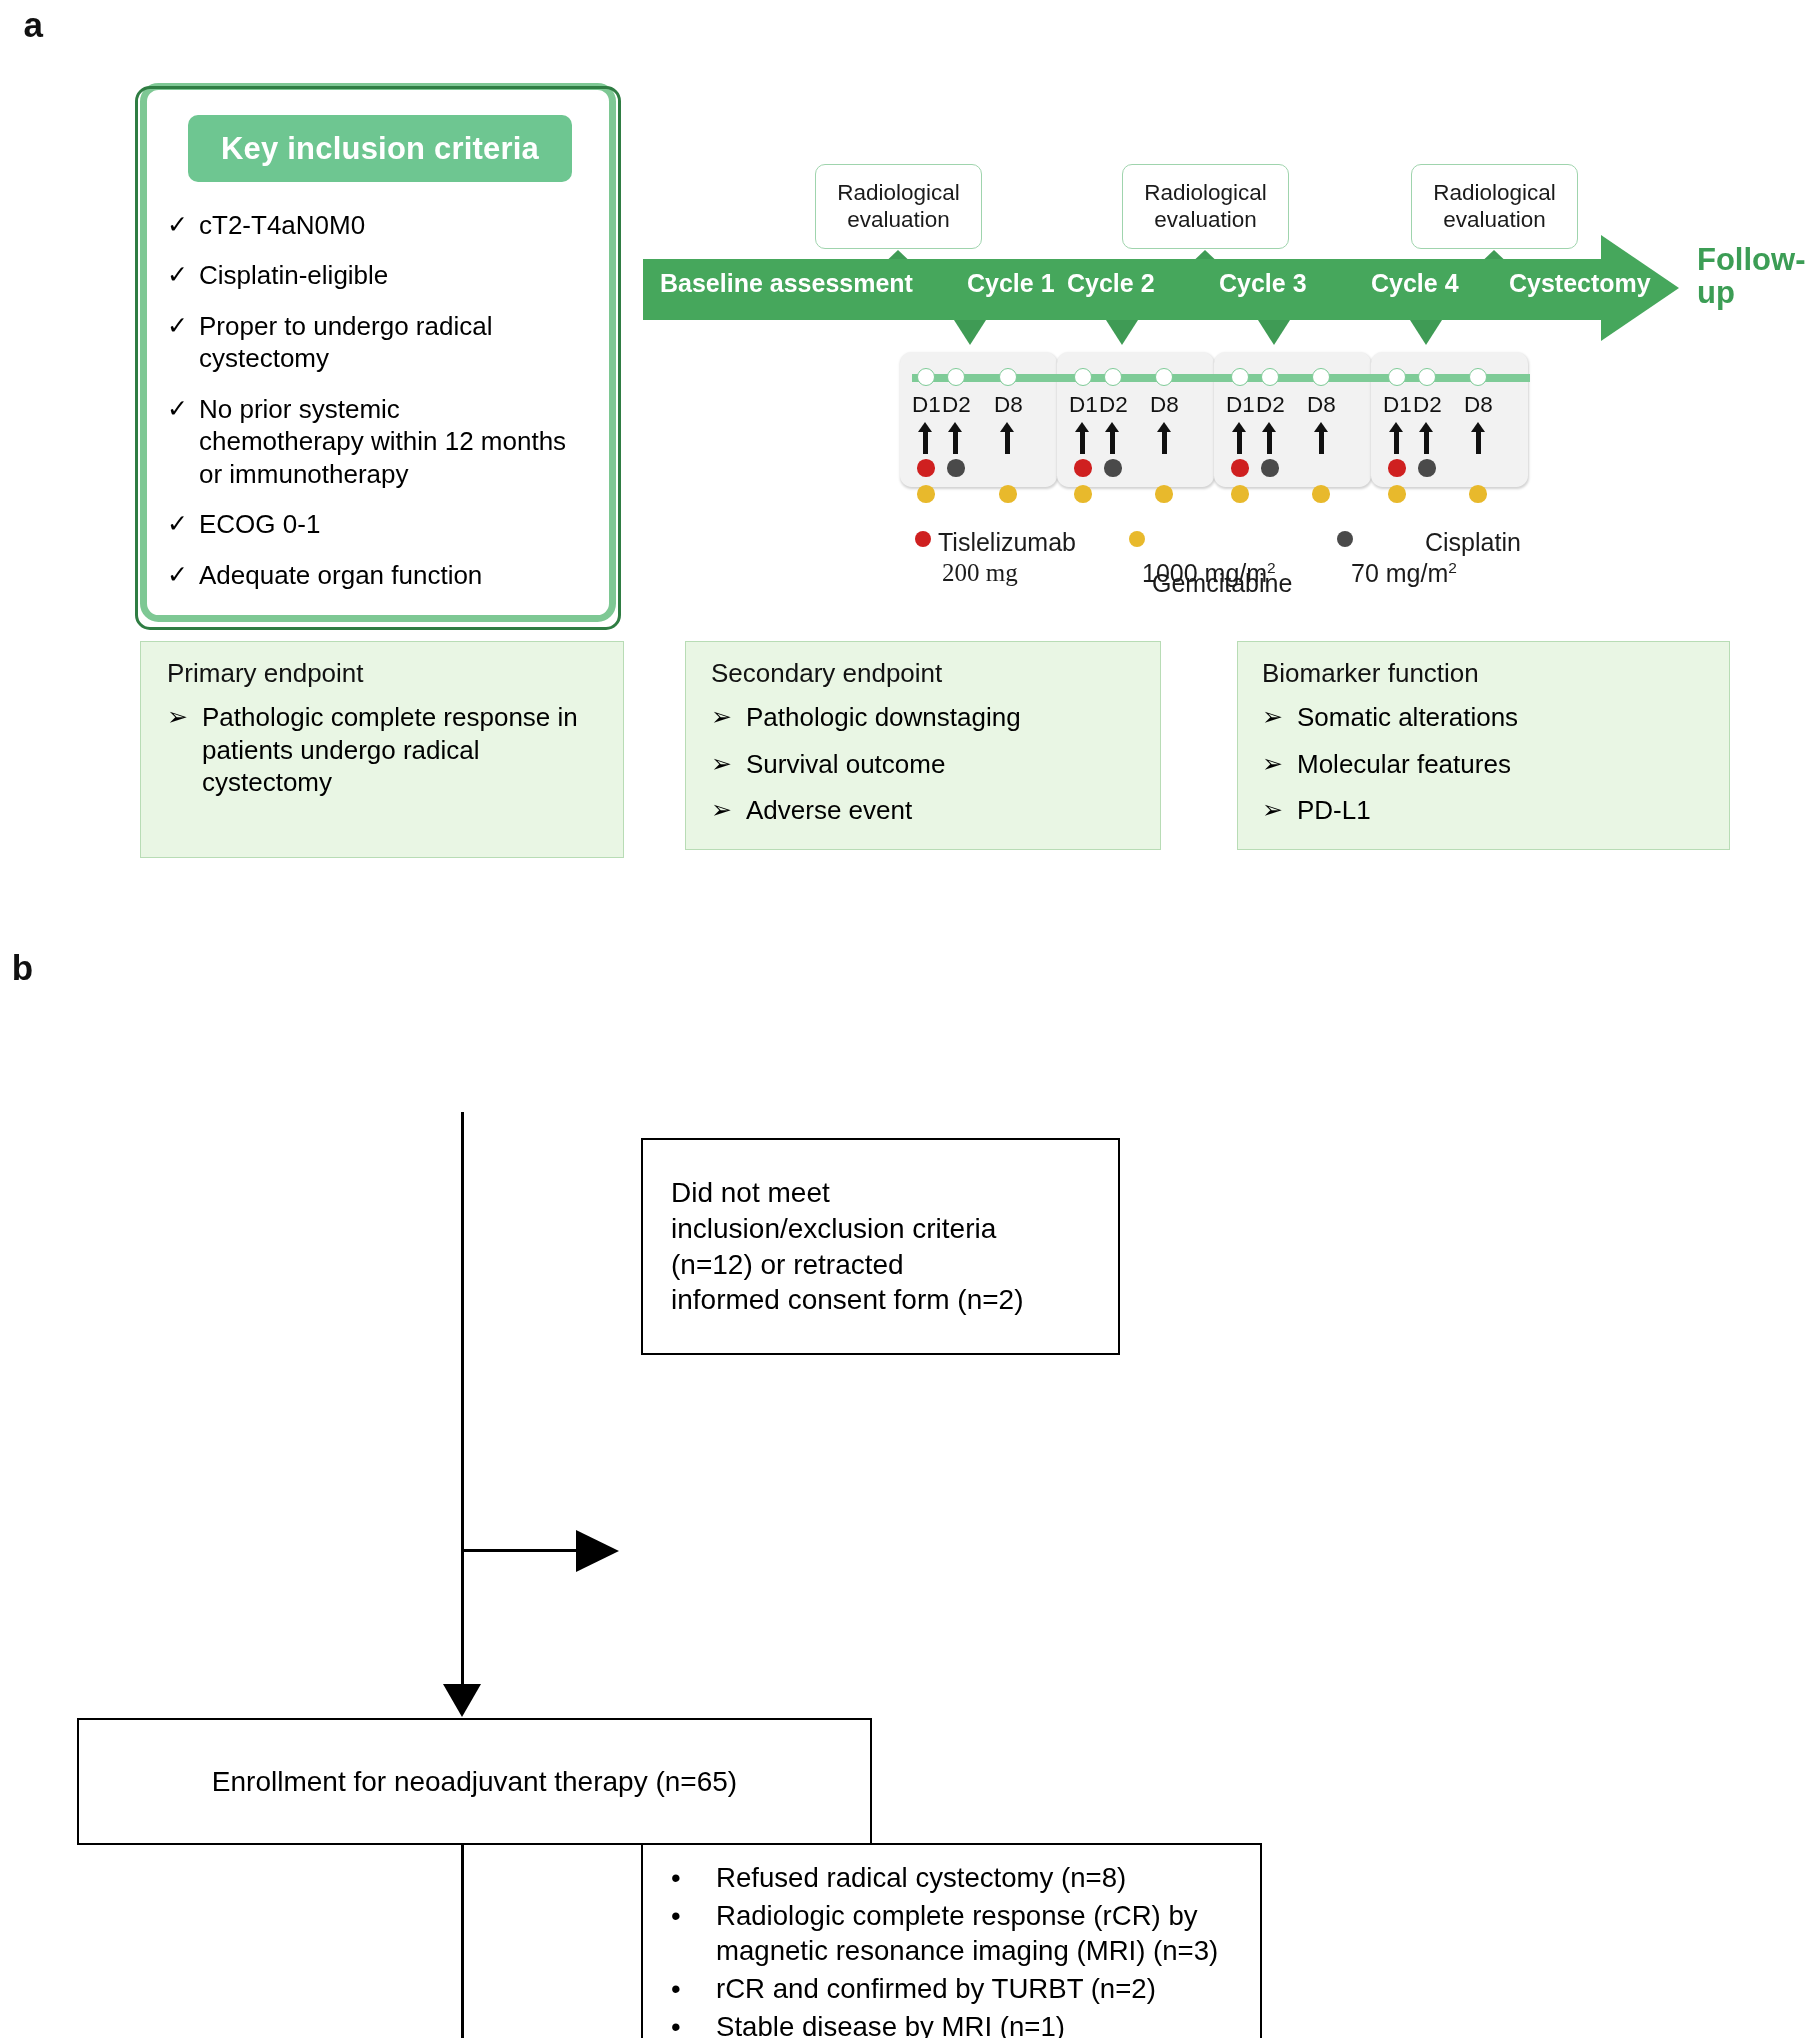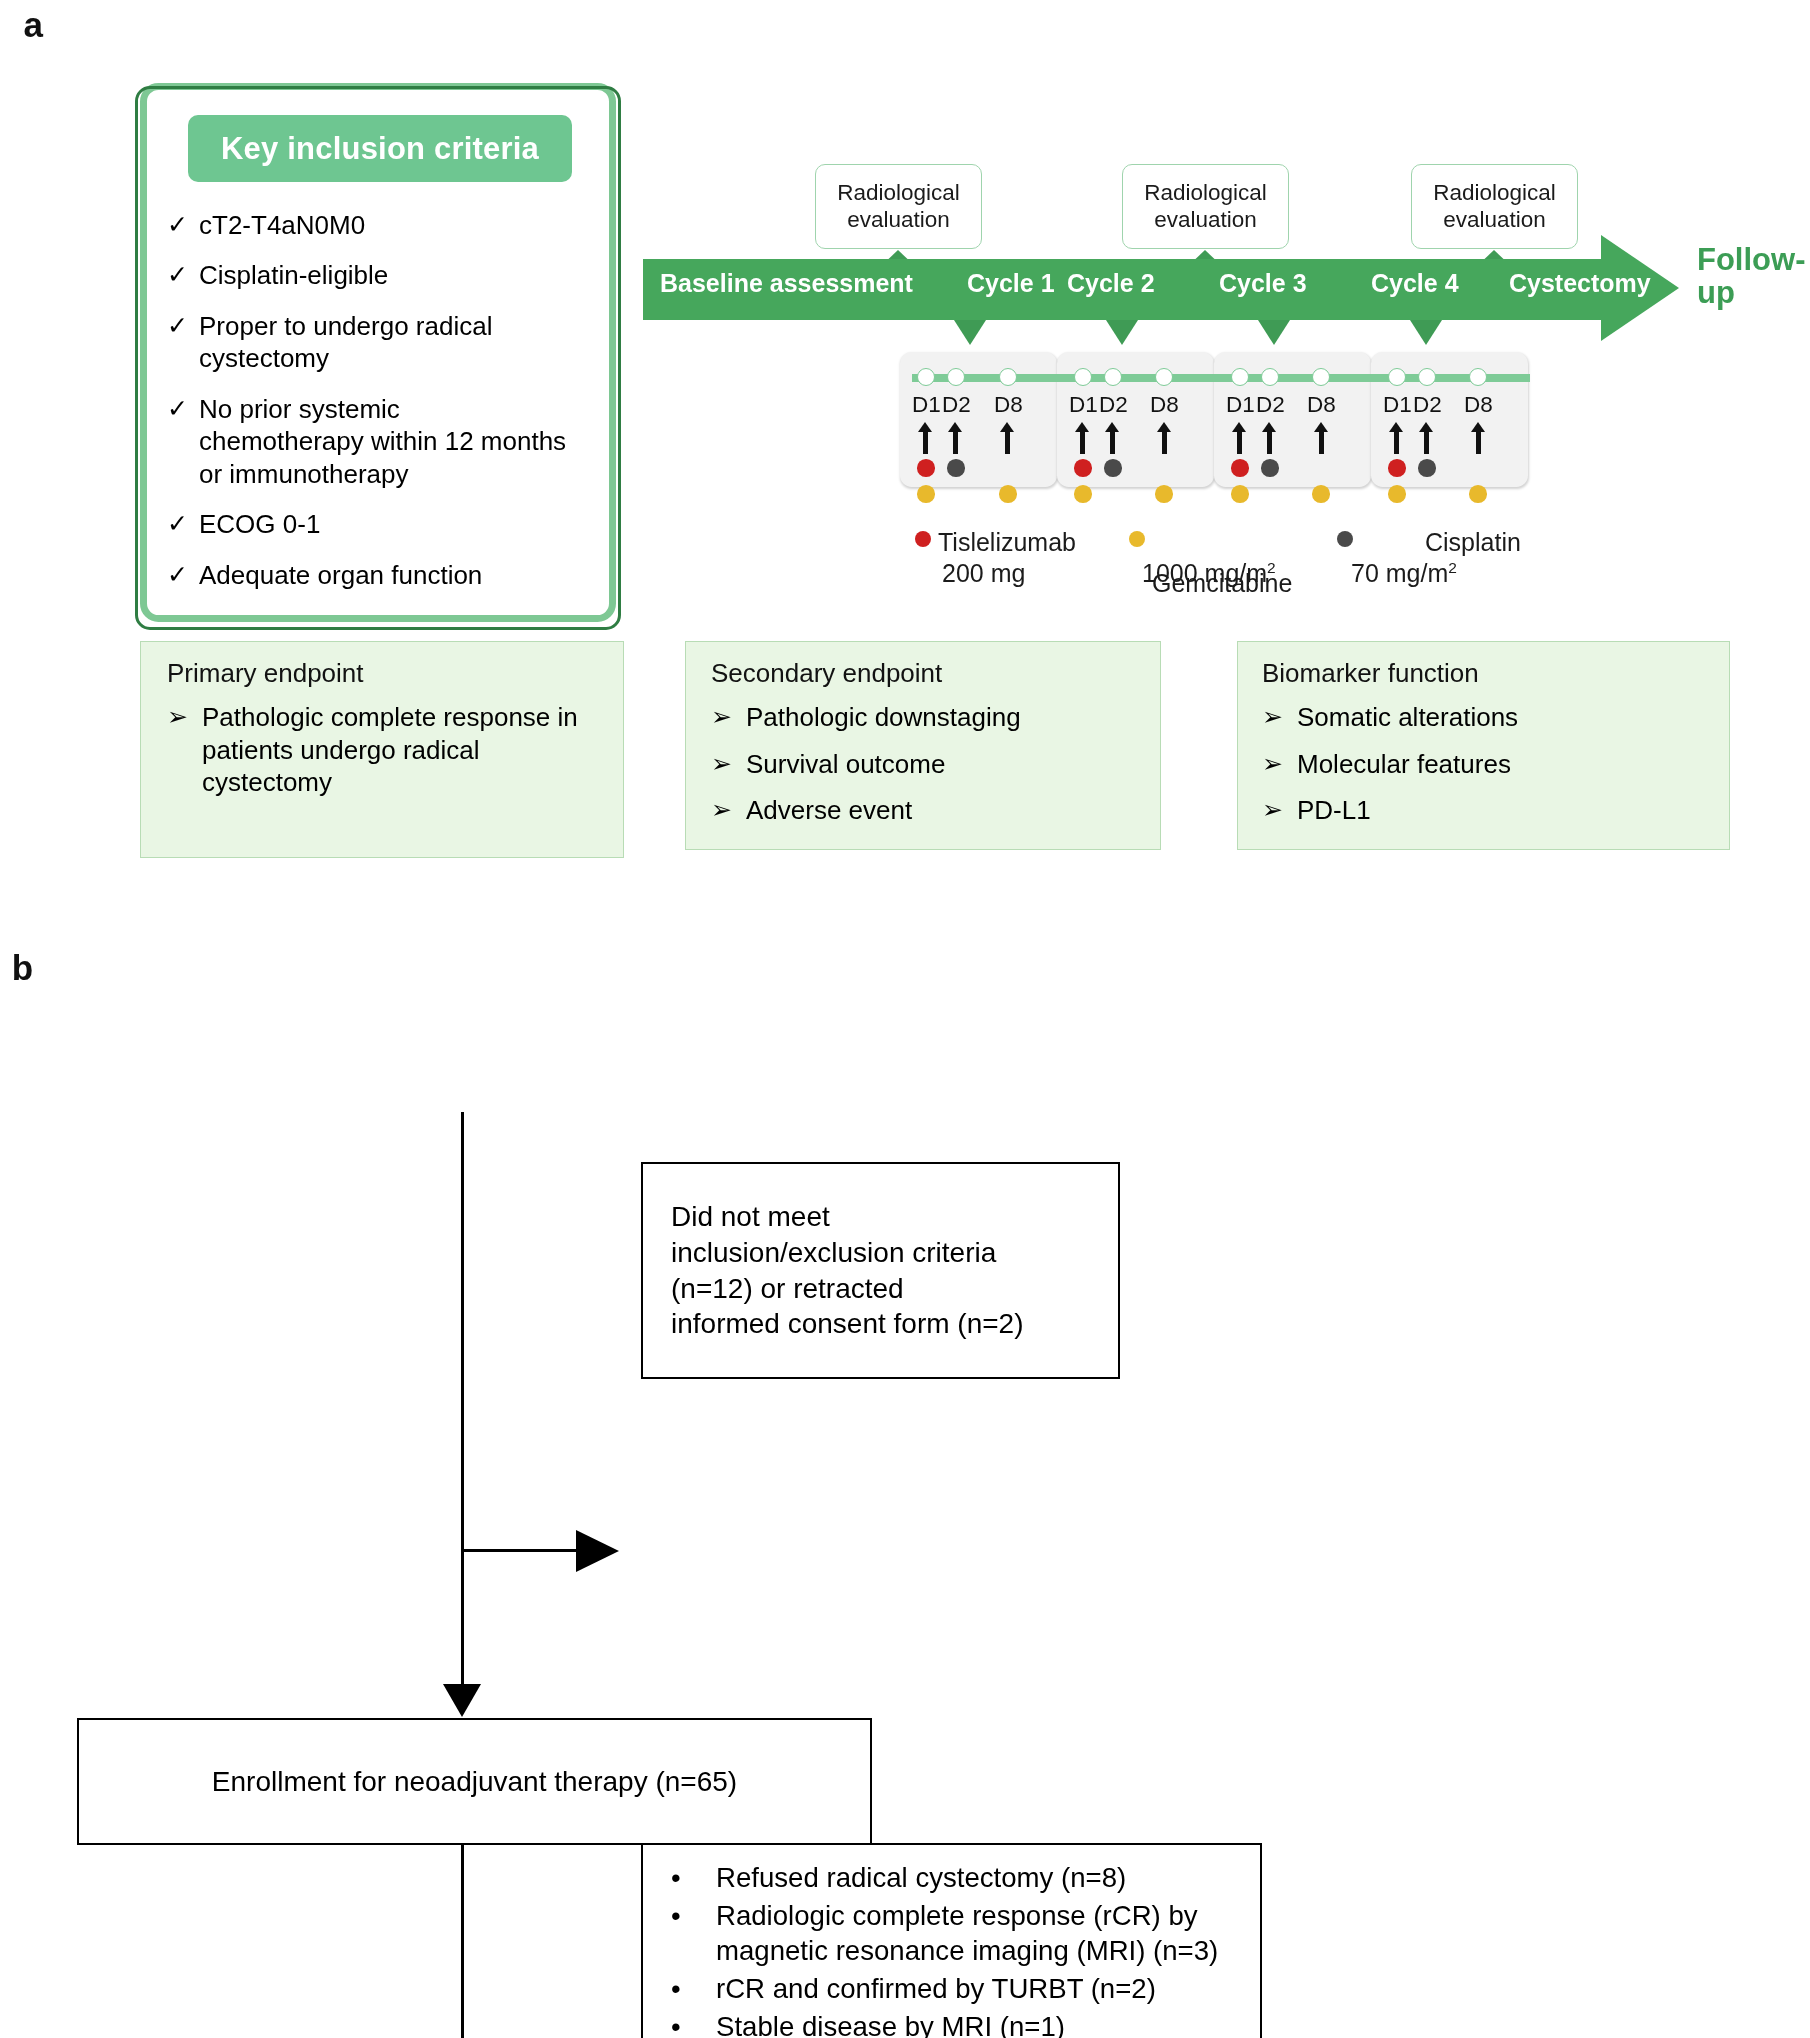--- a/index.html
+++ b/index.html
@@ -500,21 +500,21 @@
       <div class="headtri"></div>
       <div class="shaft"></div>
     </div>
   <div class="dot dot-red" style="left:1388px; top:459px;"></div>
   <div class="dot dot-gray" style="left:1418px; top:459px;"></div>
   <div class="dot dot-yellow" style="left:1388px; top:485px;"></div>
   <div class="dot dot-yellow" style="left:1469px; top:485px;"></div>
 
   <div class="legend-dot" style="left:915px; background:#cf2020;"></div>
   <div class="legend-item" style="left:938px;">Tislelizumab</div>
-  <div class="legend-dose" style="left:942px;">200 mg</div>
+  <div class="legend-dose" style="left:942px;font-family:Liberation Serif, serif;">200 mg</div>
 
   <div class="legend-dot" style="left:1129px; background:#e8b92c;"></div>
   <div class="legend-item" style="left:1152px;margin-top:41px;">Gemcitabine</div>
   <div class="legend-dose" style="left:1142px;"><span>1000 mg/m</span><sup>2</sup></div>
 
   <div class="legend-dot" style="left:1337px; background:#4a4a4a;"></div>
   <div class="legend-item" style="left:1425px;">Cisplatin</div>
   <div class="legend-dose" style="left:1351px;"><span>70 mg/m</span><sup>2</sup></div>
 
   <div class="ep-box" style="left:140px; width:484px; height:217px;"></div>
@@ -567,21 +567,21 @@
   <div class="panel-label" style="left:11.7px; top:32px;">b</div>
 
 
   <div class="vline" style="left:461px; top:194px; height:576px;"></div>
 
   <div class="hline" style="left:461px; top:631px; width:125px;"></div>
   <div class="arrow-right" style="left:576px; top:612px;"></div>
 
   <div class="arrow-down" style="left:443px; top:766px;"></div>
 
-  <div class="fb fb-left" style="left:641px; top:220px; width:479px; height:217px; padding-left:28px; white-space:pre-line;margin-top:24px;">Did not meet
+  <div class="fb fb-left" style="left:641px; top:220px; width:479px; height:217px; padding-left:28px; white-space:pre-line;">Did not meet
 inclusion/exclusion criteria
 (n=12) or retracted
 informed consent form (n=2)</div>
 
   <div class="fb" style="left:77px; top:800px; width:795px; height:127px;">Enrollment for neoadjuvant therapy (n=65)</div>
 
   <div class="vline" style="left:461px; top:927px; height:982px;"></div>
 
   <div class="fb-bullets" style="left:641px; top:925px; width:621px; height:282px;">
     <div class="bullet-row">

